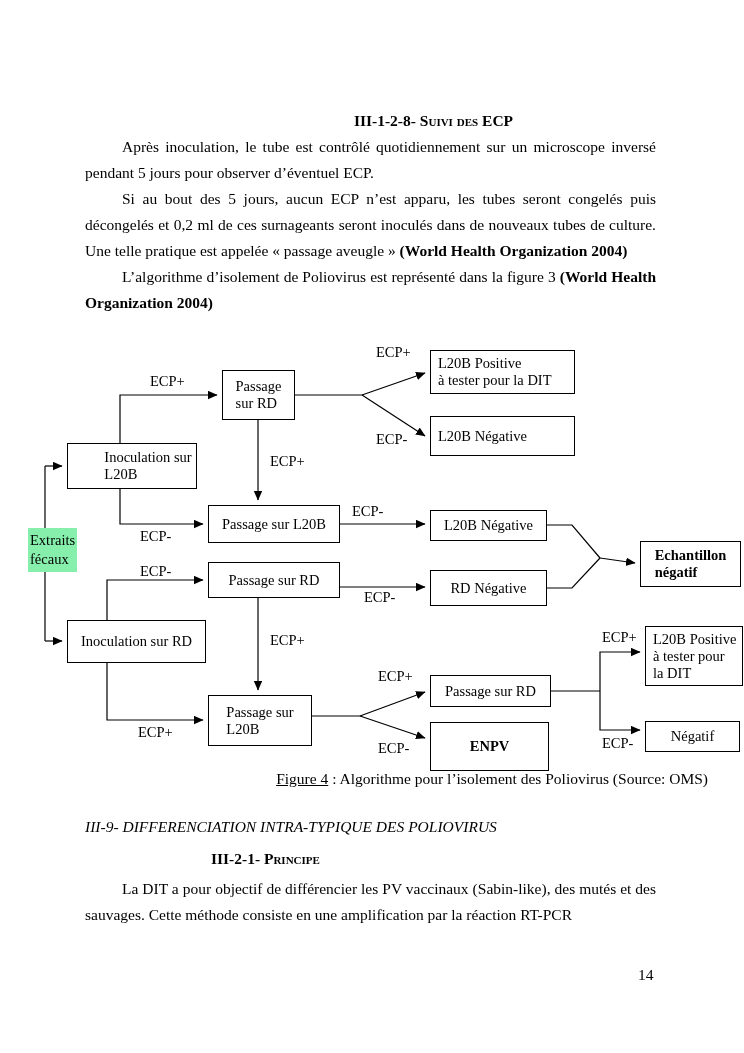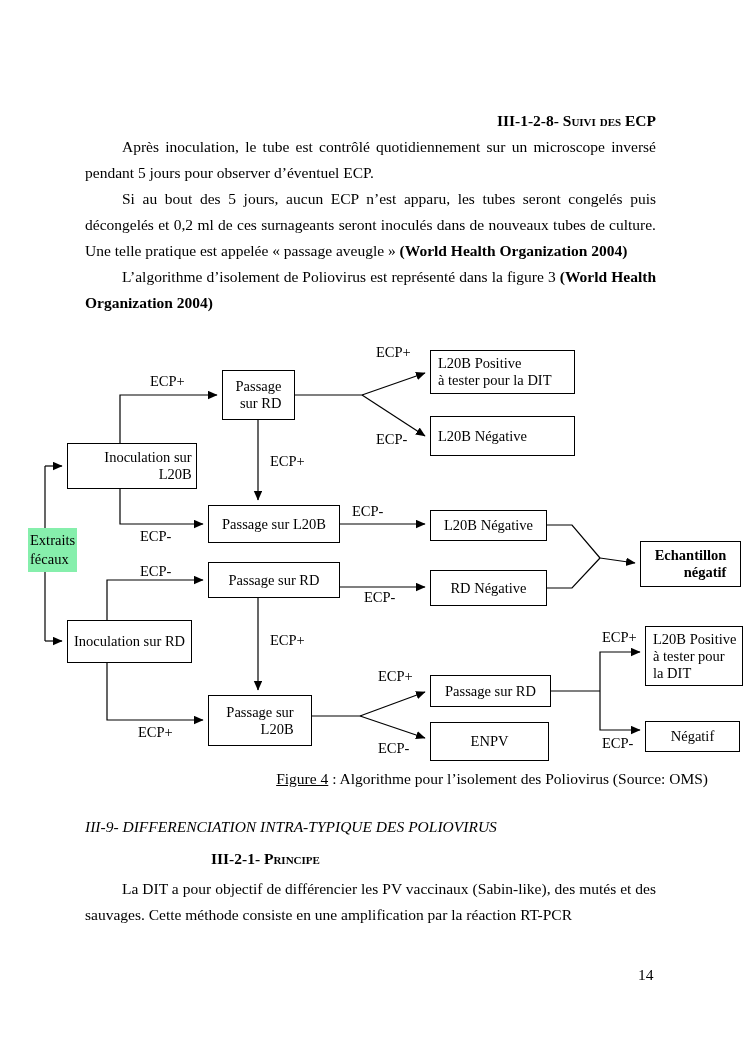--- a/index.html
+++ b/index.html
@@ -3,25 +3,25 @@
 <meta charset="utf-8">
 <title>Document</title>
 <style>
   * { margin:0; padding:0; box-sizing:border-box; }
   html,body { background:#ffffff; }
   body { font-family:"Liberation Serif", serif; color:#000; }
   .page { position:relative; width:744px; height:1053px; background:#fff; overflow:hidden; }
 
   .body-text { position:absolute; left:85px; top:108px; width:571px; font-size:15.5px; line-height:26px; text-align:justify; }
   .body-text p { text-indent:37px; }
-  .h1 { font-weight:bold; font-variant:small-caps; margin-left:126px; text-align:right; text-indent:0; }
+  .h1 { font-weight:bold; font-variant:small-caps; margin-left:126px; text-align:center; text-indent:0; }
 
   .flowchart { position:absolute; left:0; top:340px; width:744px; height:428px; font-size:14.5px; }
   .flowchart svg { position:absolute; left:0; top:0; }
-  .fnode { position:absolute; border:1px solid #000; background:#fff; display:flex; align-items:center; justify-content:center; text-align:right; white-space:pre-line; line-height:17px; }
+  .fnode { position:absolute; border:1px solid #000; background:#fff; display:flex; align-items:center; justify-content:center; text-align:left; white-space:pre-line; line-height:17px; }
   .fnode.left { justify-content:flex-start; text-align:left; padding-left:7px; }
   .elabel { position:absolute; line-height:15px; white-space:nowrap; }
   .source-label { position:absolute; left:28px; top:188px; line-height:19px; white-space:pre-line; background:#86efac; padding:3px 2px; }
 
   .caption { position:absolute; top:770px; left:0; width:708px; text-align:right; font-size:15.5px; }
   .caption .ul { text-decoration:underline; }
 
   .h-italic { position:absolute; left:85px; top:818px; font-style:italic; font-size:15.5px; }
   .h-sub { position:absolute; left:211px; top:850px; font-weight:bold; font-variant:small-caps; font-size:15.5px; }
   .p4 { position:absolute; left:85px; top:876px; width:571px; font-size:15.5px; line-height:26px; text-align:justify; text-indent:37px; }
@@ -82,28 +82,28 @@
 à tester pour la DIT</div>
     <div class="fnode left" style="left:430px;top:76px;width:145px;height:40px;">L20B Négative</div>
     <div class="fnode" style="left:67px;top:103px;width:130px;height:46px;padding-left:32px;">Inoculation sur
 L20B</div>
     <div class="fnode" style="left:208px;top:165px;width:132px;height:38px;">Passage sur L20B</div>
     <div class="fnode" style="left:430px;top:170px;width:117px;height:31px;">L20B Négative</div>
     <div class="fnode" style="left:640px;top:201px;width:101px;height:46px;font-weight:bold;">Echantillon
 négatif</div>
     <div class="fnode" style="left:208px;top:222px;width:132px;height:36px;">Passage sur RD</div>
     <div class="fnode" style="left:430px;top:230px;width:117px;height:36px;">RD Négative</div>
-    <div class="fnode" style="left:67px;top:280px;width:125px;height:43px;">Inoculation sur RD</div>
+    <div class="fnode" style="left:67px;top:280px;width:139px;height:43px;">Inoculation sur RD</div>
     <div class="fnode left" style="left:645px;top:286px;width:98px;height:60px;">L20B Positive
 à tester pour
 la DIT</div>
     <div class="fnode" style="left:208px;top:355px;width:104px;height:51px;">Passage sur
 L20B</div>
     <div class="fnode" style="left:430px;top:335px;width:121px;height:32px;">Passage sur RD</div>
-    <div class="fnode" style="left:430px;top:382px;width:119px;height:39px;">ENPV</div>
+    <div class="fnode" style="left:430px;top:382px;width:119px;height:49px;font-weight:bold;">ENPV</div>
     <div class="fnode" style="left:645px;top:381px;width:95px;height:31px;">Négatif</div>
 
     <div class="elabel" style="left:376px;top:5px;">ECP+</div>
     <div class="elabel" style="left:150px;top:34px;">ECP+</div>
     <div class="elabel" style="left:376px;top:92px;">ECP-</div>
     <div class="elabel" style="left:270px;top:114px;">ECP+</div>
     <div class="elabel" style="left:140px;top:189px;">ECP-</div>
     <div class="elabel" style="left:352px;top:164px;">ECP-</div>
     <div class="elabel" style="left:140px;top:224px;">ECP-</div>
     <div class="elabel" style="left:364px;top:250px;">ECP-</div>

